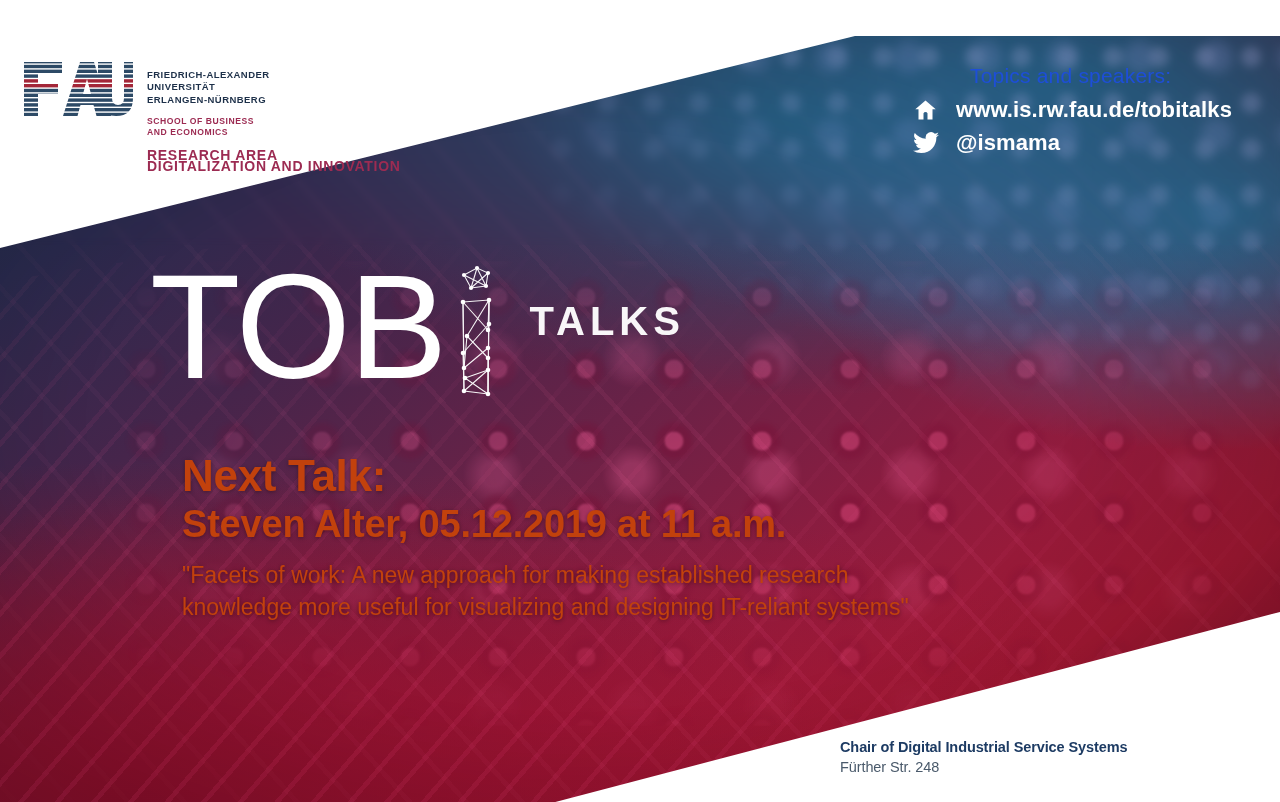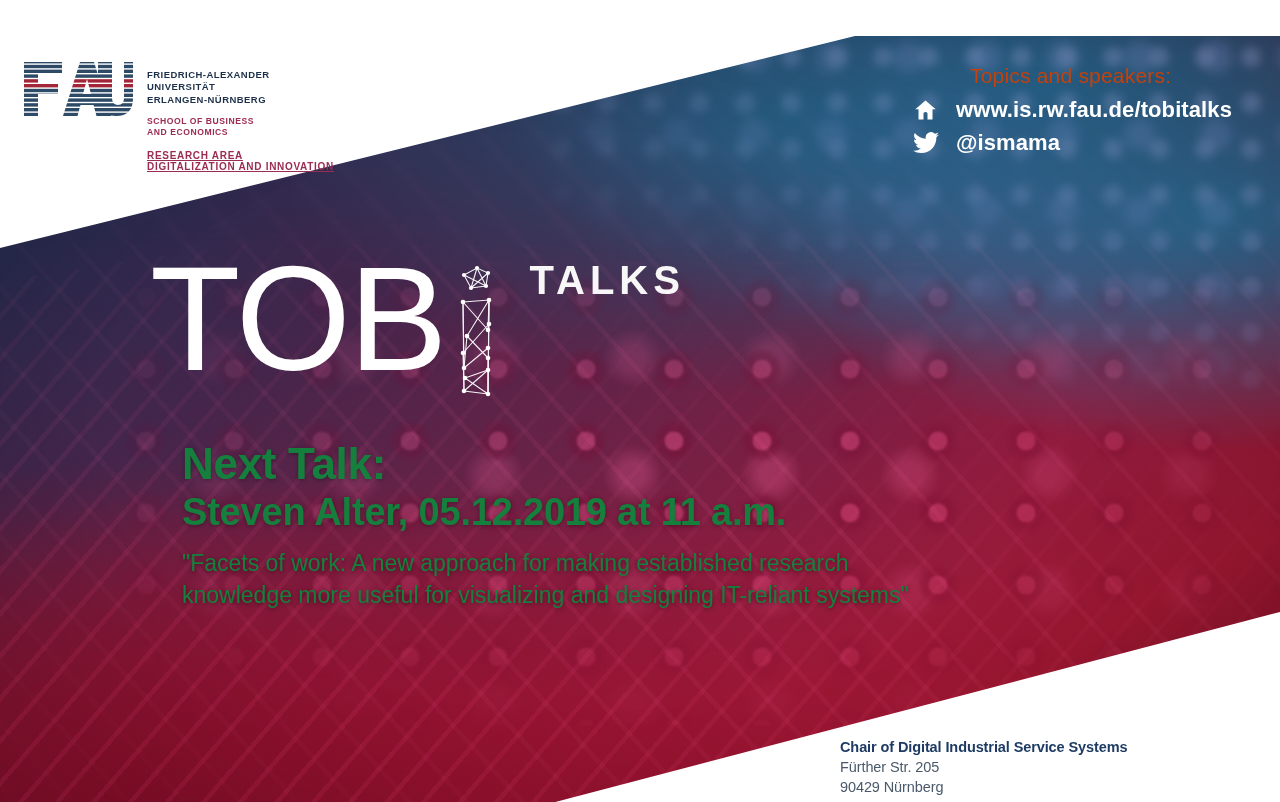--- a/index.html
+++ b/index.html
@@ -87,45 +87,45 @@
     clip-path:polygon(418px 802px, 1280px 802px, 1280px 576px);
   }
 
   
   .fau { position:absolute; left:22px; top:24px; display:flex; align-items:flex-start; }
   .fau-mark { position:relative; width:112px; height:58px; }
   .fau-mark svg { display:block; width:112px; height:58px; }
   .fau-texts { margin-left:13px; padding-top:9px; }
   .fau-name { font-size:9.5px; font-weight:bold; letter-spacing:.45px; line-height:12.4px; color:#1d3049; text-transform:uppercase; }
   .fau-sub { margin-top:10px; font-size:8.6px; font-weight:bold; letter-spacing:.55px; line-height:11.2px; color:#9c2b52; text-transform:uppercase; }
-  .fau-sub2 { margin-top:11px; font-size:10px; font-weight:bold; letter-spacing:.7px; line-height:11px; color:#9c2b52; text-transform:uppercase;text-decoration:underline; }
+  .fau-sub2 { margin-top:11px; font-size:14px; font-weight:bold; letter-spacing:.7px; line-height:11px; color:#9c2b52; text-transform:uppercase; }
 
   
   .contact { position:absolute; right:48px; top:28px; text-align:left; color:#ffffff; }
-  .contact-head { font-size:21px; font-weight:normal; letter-spacing:.2px; color:#c2410c; margin-left:60px; margin-bottom:9px; }
+  .contact-head { font-size:21px; font-weight:normal; letter-spacing:.2px; color:#1d4ed8; margin-left:60px; margin-bottom:9px; }
   .contact-row { display:flex; align-items:flex-end; margin-top:7px; }
   .contact-ico { width:32px; height:26px; display:flex; align-items:center; justify-content:center; margin-right:14px; flex:0 0 auto; }
   .contact-ico svg { display:block; fill:#ffffff; }
   .contact-txt { font-size:22px; font-weight:bold; letter-spacing:.1px; color:#ffffff; white-space:nowrap; }
 
   
-  .tobi { position:absolute; left:150px; top:222px; display:flex; align-items:flex-start;gap:11px; }
+  .tobi { position:absolute; left:150px; top:222px; display:flex; align-items:center;gap:11px; }
   .tobi-word {
     font-size:148px; line-height:122px; font-weight:normal; color:#ffffff;
     letter-spacing:-2px; font-family:"Liberation Sans", sans-serif;
   }
   .tobi-i { width:50px; height:140px; margin-left:-2px; margin-bottom:-2px; position:relative; }
   .tobi-i svg { display:block; }
   .tobi-talks {
     font-size:40px; font-weight:bold; color:#ffffff; letter-spacing:5px;
     margin-left:14px; margin-bottom:12px; opacity:.96;
   }
 
   
-  .headline { position:absolute; left:182px; top:403px; color:#15803d; }
+  .headline { position:absolute; left:182px; top:415px; color:#c2410c; }
   .hl-1 { font-size:44px; font-weight:bold; line-height:50px; letter-spacing:-.3px; text-shadow:0 1px 4px rgba(0,0,0,.35); }
   .hl-2 { font-size:38px; font-weight:bold; line-height:46px; letter-spacing:-.2px; text-shadow:0 1px 4px rgba(0,0,0,.35); }
   .hl-quote { margin-top:12px; font-size:23px; font-weight:normal; line-height:32px; letter-spacing:0; text-shadow:0 1px 4px rgba(0,0,0,.45); }
 
   
   .footer { position:absolute; left:822px; top:694px; display:flex; align-items:flex-start; }
   .win-logo { width:96px; height:88px; flex:0 0 auto; }
   .win-logo svg { display:block; }
   .footer-txt { margin-left:18px; padding-top:8px; }
   .f-title { font-size:14.5px; font-weight:bold; color:#1d3b63; line-height:19px; letter-spacing:-.1px; white-space:nowrap;text-align:right; }
@@ -267,18 +267,17 @@
     <div class="hl-2">Steven Alter, 05.12.2019 at 11 a.m.</div>
     <div class="hl-quote">
       <div>"Facets of work: A new approach for making established research</div>
       <div>knowledge more useful for visualizing and designing IT-reliant systems"</div>
     </div>
   </div>
 
   <div class="footer">
     <span class="footer-txt">
       <div class="f-title">Chair of Digital Industrial Service Systems</div>
-      <div class="f-line">Fürther Str. 205</div>
-      <div class="f-line">90429 Nürnberg</div>
+      <div class="f-line">Fürther Str. 248</div>
     </span>
   </div>
 
 </div>
 
 </body></html>

